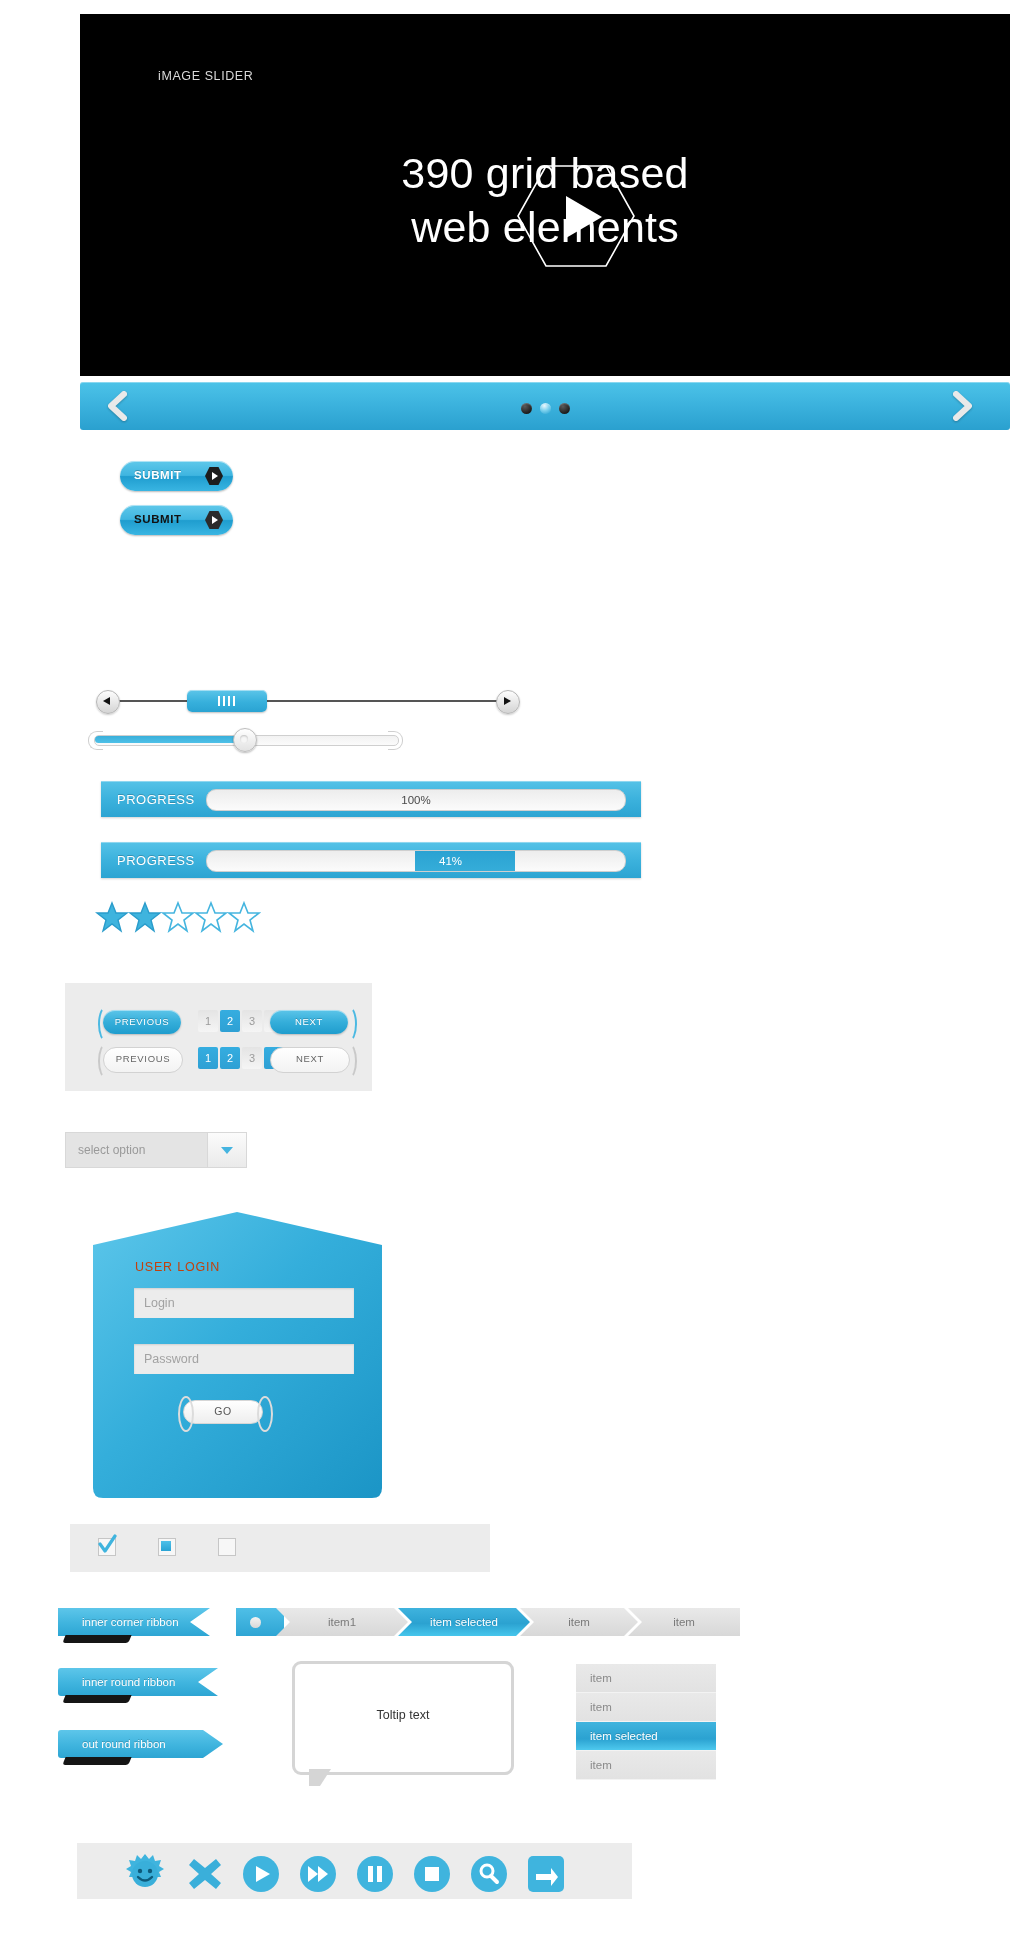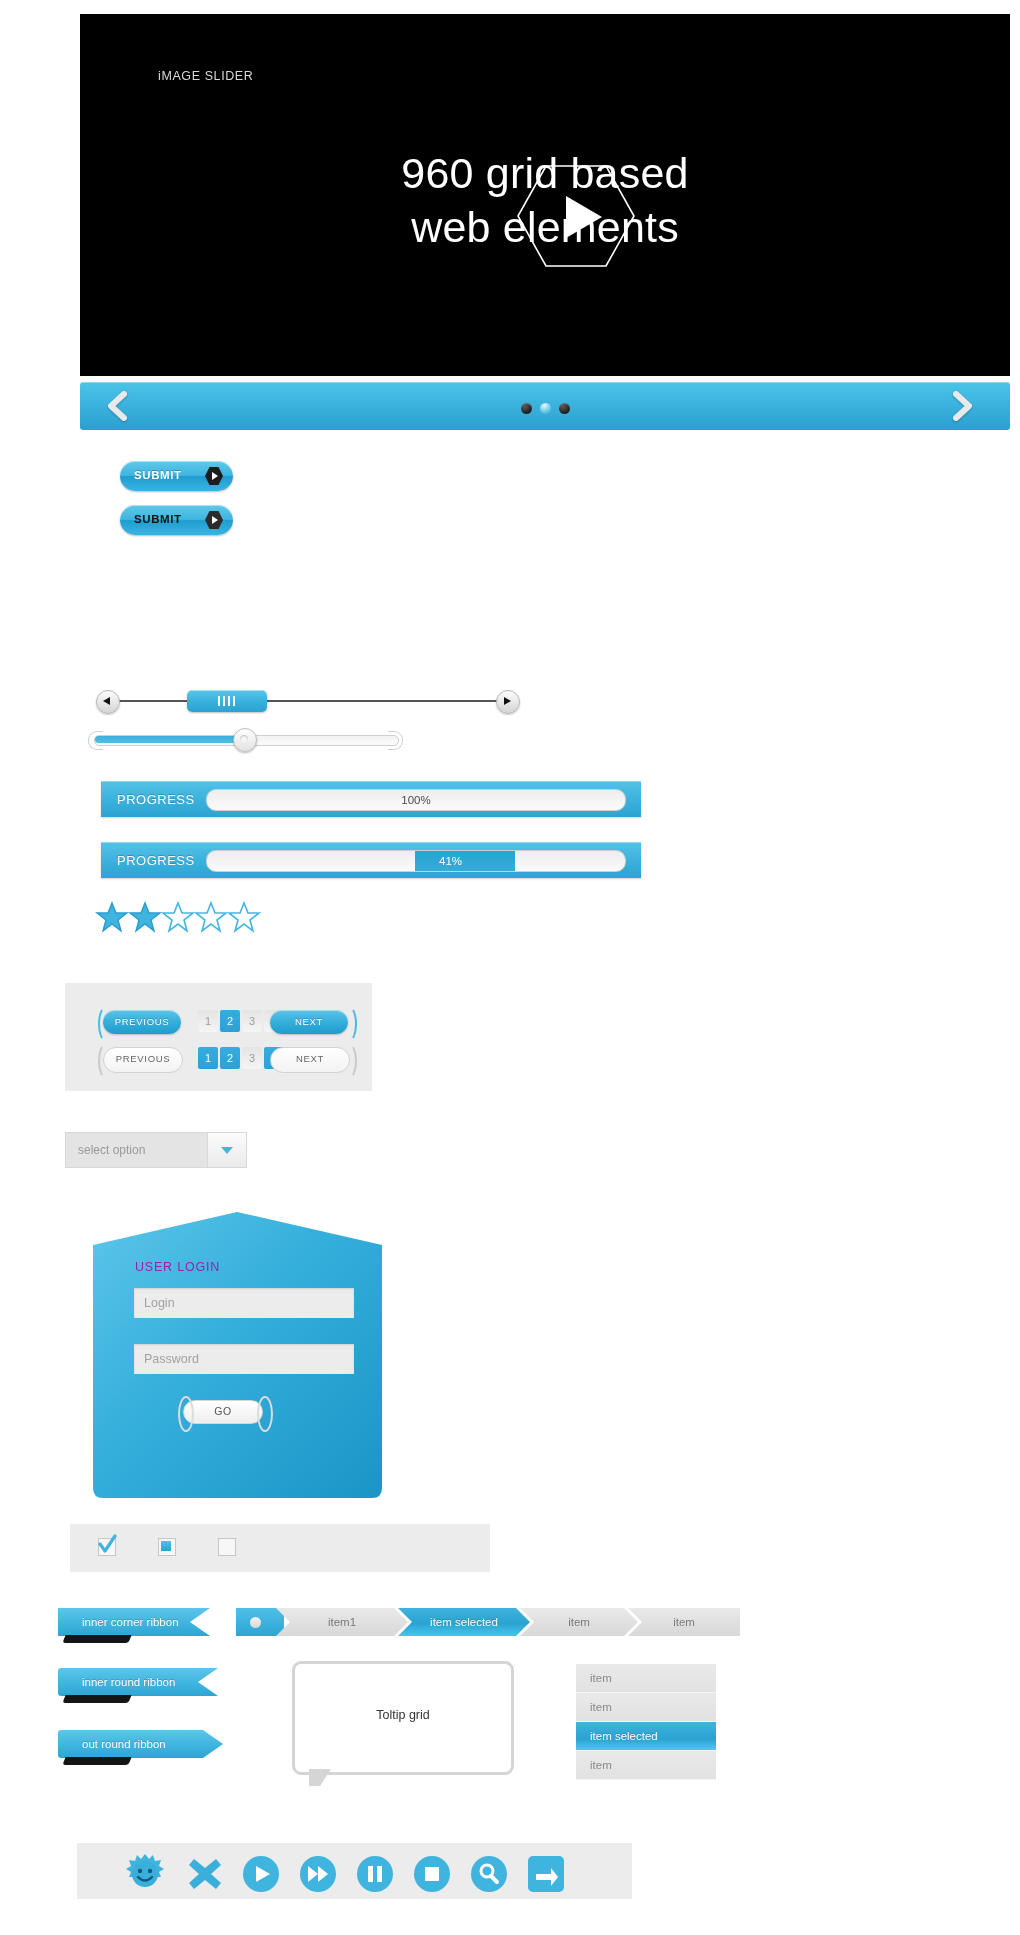--- a/index.html
+++ b/index.html
@@ -114,21 +114,21 @@
     border:1px solid #d8d8d8;}
   .selwrap .txt{position:absolute;left:12px;top:10px;font-size:12px;color:#9a9a9a;}
   .selwrap .arrowbox{position:absolute;right:0;top:0;width:38px;height:34px;
     background:linear-gradient(180deg,#fbfbfb,#eaeaea);border-left:1px solid #d8d8d8;}
   .selwrap .arrowbox i{position:absolute;left:13px;top:14px;width:0;height:0;
     border-left:6px solid transparent;border-right:6px solid transparent;border-top:7px solid #45b4e0;}
 
   
   .login{position:absolute;left:45px;top:1210px;width:305px;height:290px;}
   .login .shape{position:absolute;left:0;top:0;width:305px;height:290px;}
-  .login .title{position:absolute;left:50px;top:50px;color:#a21caf;font-size:12.5px;letter-spacing:.8px;}
+  .login .title{position:absolute;left:50px;top:50px;color:#c2410c;font-size:12.5px;letter-spacing:.8px;}
   .login input{position:absolute;left:49px;width:200px;height:30px;background:#ececec;border:0;
     font-family:"Liberation Sans",sans-serif;font-size:12.5px;color:#6d6d6d;padding:0 10px;
     box-shadow:inset 0 1px 2px rgba(0,0,0,.12);}
   .login input::placeholder{color:#a2a2a2;}
   .login .f1{top:78px;} .login .f2{top:134px;}
   .login .go{position:absolute;left:98px;top:190px;width:78px;height:22px;border-radius:12px;
     background:linear-gradient(180deg,#ffffff,#eeeeee);border:1px solid #d6d6d6;
     text-align:center;line-height:21px;font-size:10.5px;color:#555;letter-spacing:.6px;}
 
   
@@ -178,21 +178,21 @@
 </style>
 </head>
 <body>
 
 <div class="stage">
 
   <div class="slider">
     <div class="slider-screen">
       <div class="slider-label">iMAGE SLIDER</div>
       <div class="slider-headline">
-        <div>960 grid based</div>
+        <div>390 grid based</div>
         <div>web elements</div>
       </div>
       <div class="play-hex">
         <svg width="120" height="108" viewBox="0 0 120 108">
           <polygon points="30,4 90,4 118,54 90,104 30,104 2,54" fill="none" stroke="#ffffff" stroke-width="1.6"></polygon>
           <polygon points="50,34 86,55 50,76" fill="#ffffff"></polygon>
         </svg>
       </div>
     </div>
     <div class="slider-nav">
@@ -377,21 +377,21 @@
     <span class="crumb home">
       <span class="dotw"></span>
     </span>
     <span class="crumb grey" style="left:40px;width:132px;-webkit-clip-path:polygon(0 0,118px 0,132px 14px,118px 28px,0 28px,14px 14px);clip-path:polygon(0 0,118px 0,132px 14px,118px 28px,0 28px,14px 14px);">item1</span>
     <span class="crumb sel" style="left:162px;width:132px;-webkit-clip-path:polygon(0 0,118px 0,132px 14px,118px 28px,0 28px,14px 14px);clip-path:polygon(0 0,118px 0,132px 14px,118px 28px,0 28px,14px 14px);">item selected</span>
     <span class="crumb grey" style="left:284px;width:118px;-webkit-clip-path:polygon(0 0,104px 0,118px 14px,104px 28px,0 28px,14px 14px);clip-path:polygon(0 0,104px 0,118px 14px,104px 28px,0 28px,14px 14px);">item</span>
     <span class="crumb grey" style="left:392px;width:112px;-webkit-clip-path:polygon(0 0,112px 0,112px 28px,0 28px,14px 14px);clip-path:polygon(0 0,112px 0,112px 28px,0 28px,14px 14px);">item</span>
   </div>
 
   <div class="tooltip">
-    <div class="t">Toltip grid</div>
+    <div class="t">Toltip text</div>
     <div class="tail"></div>
   </div>
 
   <div class="list">
     <div class="li" style="top:0;">item</div>
     <div class="li" style="top:29px;">item</div>
     <div class="li sel" style="top:58px;">item selected</div>
     <div class="li" style="top:87px;">item</div>
   </div>
 

